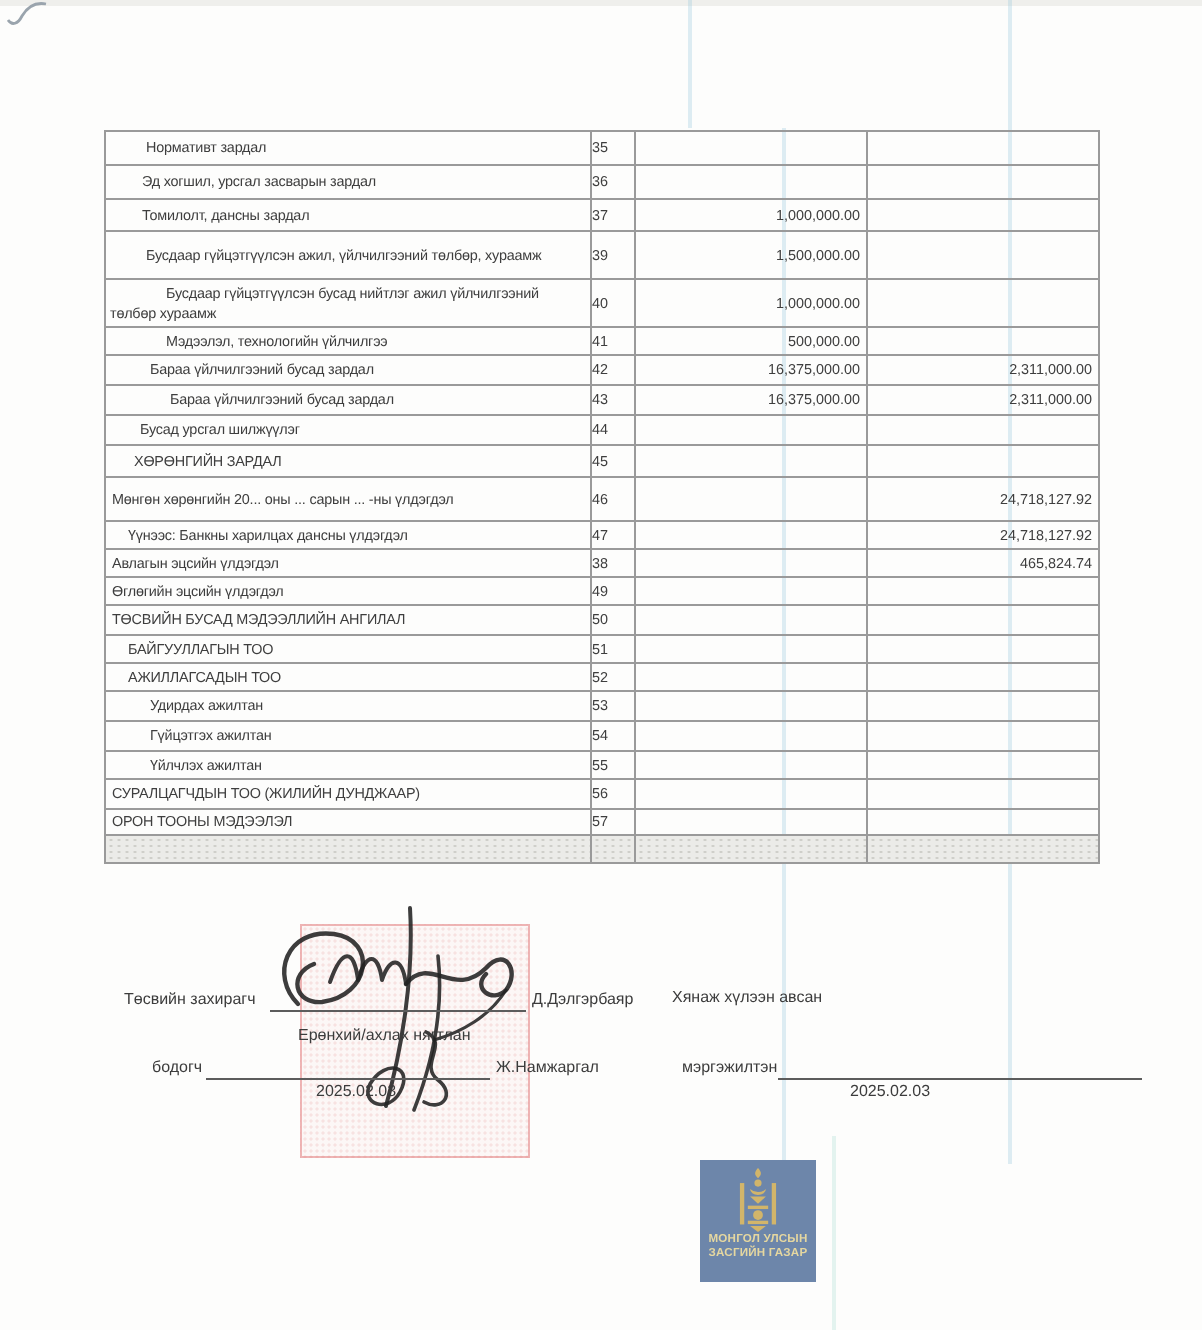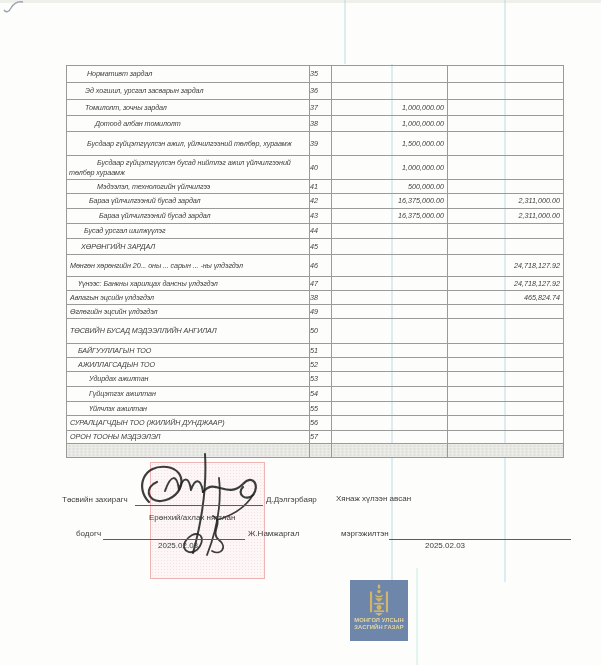--- a/index.html
+++ b/index.html
@@ -16,22 +16,22 @@
   .scan-top{position:absolute;left:0;top:0;width:601px;height:3px;background:#e3e3df;opacity:.55;}
   .corner-mark{position:absolute;left:2px;top:0;}
   .fold{position:absolute;width:2px;background:var(--fold);}
   .fold-a{left:344px;top:0;height:64px;}
   .fold-b{left:391px;top:64px;height:516px;}
   .fold-c{left:504px;top:0;height:582px;}
   .fold-d{left:416px;top:568px;height:97px;background:rgba(150,215,200,0.25);}
 
   
   table#budget{
-    position:absolute;left:66px;top:65px;width:497px;
-    border-collapse:collapse;table-layout:fixed;font-style:italic;
+    position:absolute;left:52px;top:65px;width:497px;
+    border-collapse:collapse;table-layout:fixed;
   }
   #budget td{
     border:1px solid var(--border);
     font-size:7.2px;line-height:1.1;color:var(--text);
     padding:0;vertical-align:middle;overflow:hidden;
   }
   #budget .c-desc .lbl{
     padding:1px 2px;white-space:nowrap;overflow:hidden;letter-spacing:-0.1px;
   }
   #budget .c-desc .lbl.wrap{white-space:normal;line-height:1.3;}
@@ -100,31 +100,23 @@
         <tr style="height: 17px;">
           <td class="c-desc">
             <div class="lbl" style="text-indent: 16px;">Эд хогшил, урсгал засварын зардал</div>
           </td>
           <td class="c-num">36</td>
           <td class="c-val"></td>
           <td class="c-val"></td>
         </tr>
         <tr style="height: 16px;">
           <td class="c-desc">
-            <div class="lbl" style="text-indent: 16px;">Томилолт, зочны зардал</div>
+            <div class="lbl" style="text-indent: 16px;">Томилолт, дансны зардал</div>
           </td>
           <td class="c-num">37</td>
-          <td class="c-val">1,000,000.00</td>
-          <td class="c-val"></td>
-        </tr>
-        <tr style="height: 16px;">
-          <td class="c-desc">
-            <div class="lbl" style="text-indent: 26px;">Дотоод албан томилолт</div>
-          </td>
-          <td class="c-num">38</td>
           <td class="c-val">1,000,000.00</td>
           <td class="c-val"></td>
         </tr>
         <tr style="height: 24px;">
           <td class="c-desc">
             <div class="lbl" style="text-indent: 18px;">Бусдаар гүйцэтгүүлсэн ажил, үйлчилгээний төлбөр, хураамж</div>
           </td>
           <td class="c-num">39</td>
           <td class="c-val">1,500,000.00</td>
           <td class="c-val"></td>
@@ -202,21 +194,21 @@
           <td class="c-val">465,824.74</td>
         </tr>
         <tr style="height: 14px;">
           <td class="c-desc">
             <div class="lbl" style="text-indent: 1px;">Өглөгийн эцсийн үлдэгдэл</div>
           </td>
           <td class="c-num">49</td>
           <td class="c-val"></td>
           <td class="c-val"></td>
         </tr>
-        <tr style="height: 25px;">
+        <tr style="height: 15px;">
           <td class="c-desc">
             <div class="lbl" style="text-indent: 1px;">ТӨСВИЙН БУСАД МЭДЭЭЛЛИЙН АНГИЛАЛ</div>
           </td>
           <td class="c-num">50</td>
           <td class="c-val"></td>
           <td class="c-val"></td>
         </tr>
         <tr style="height: 14px;">
           <td class="c-desc">
             <div class="lbl" style="text-indent: 9px;">БАЙГУУЛЛАГЫН ТОО</div>

